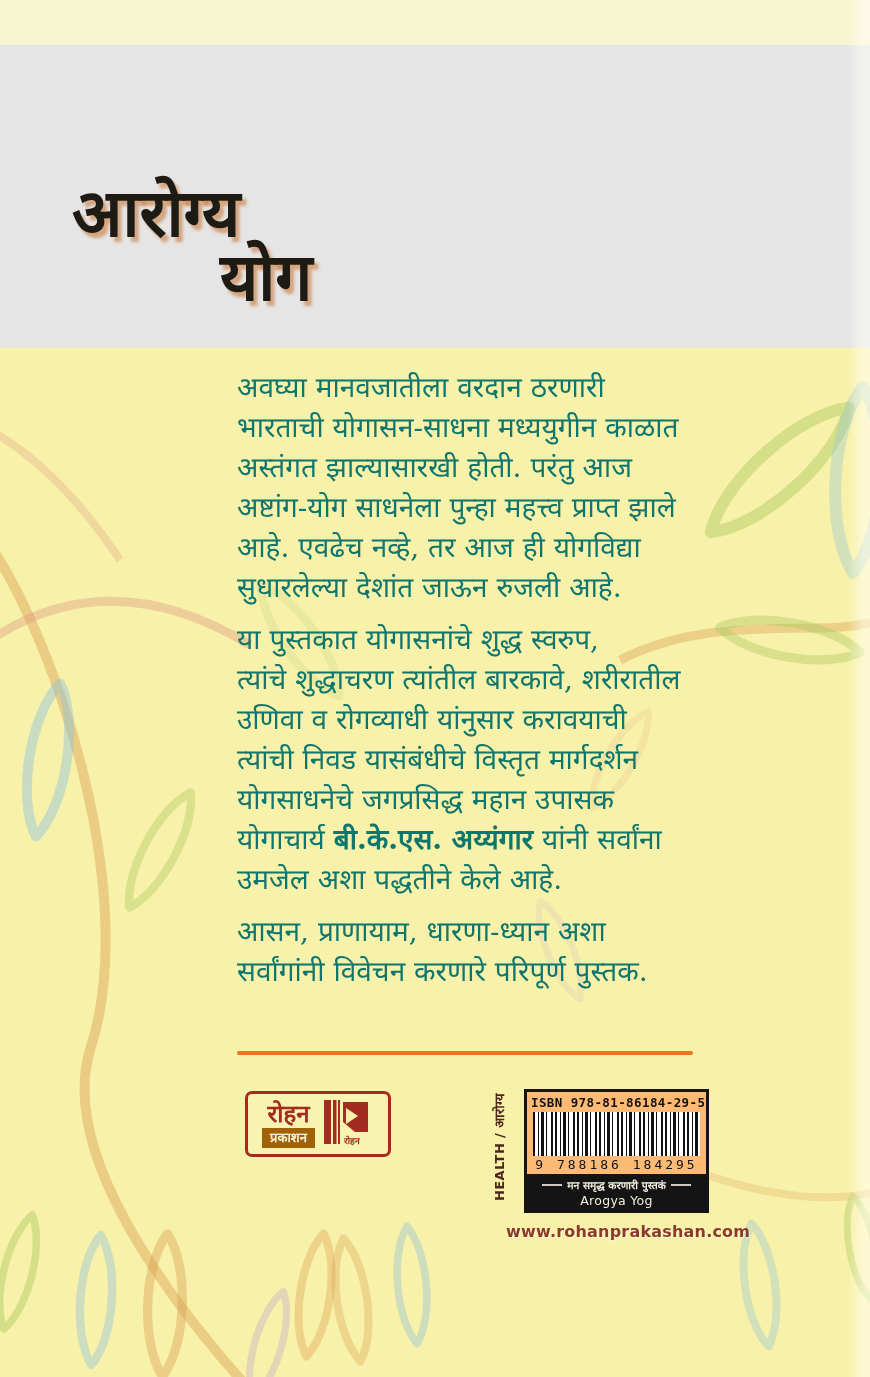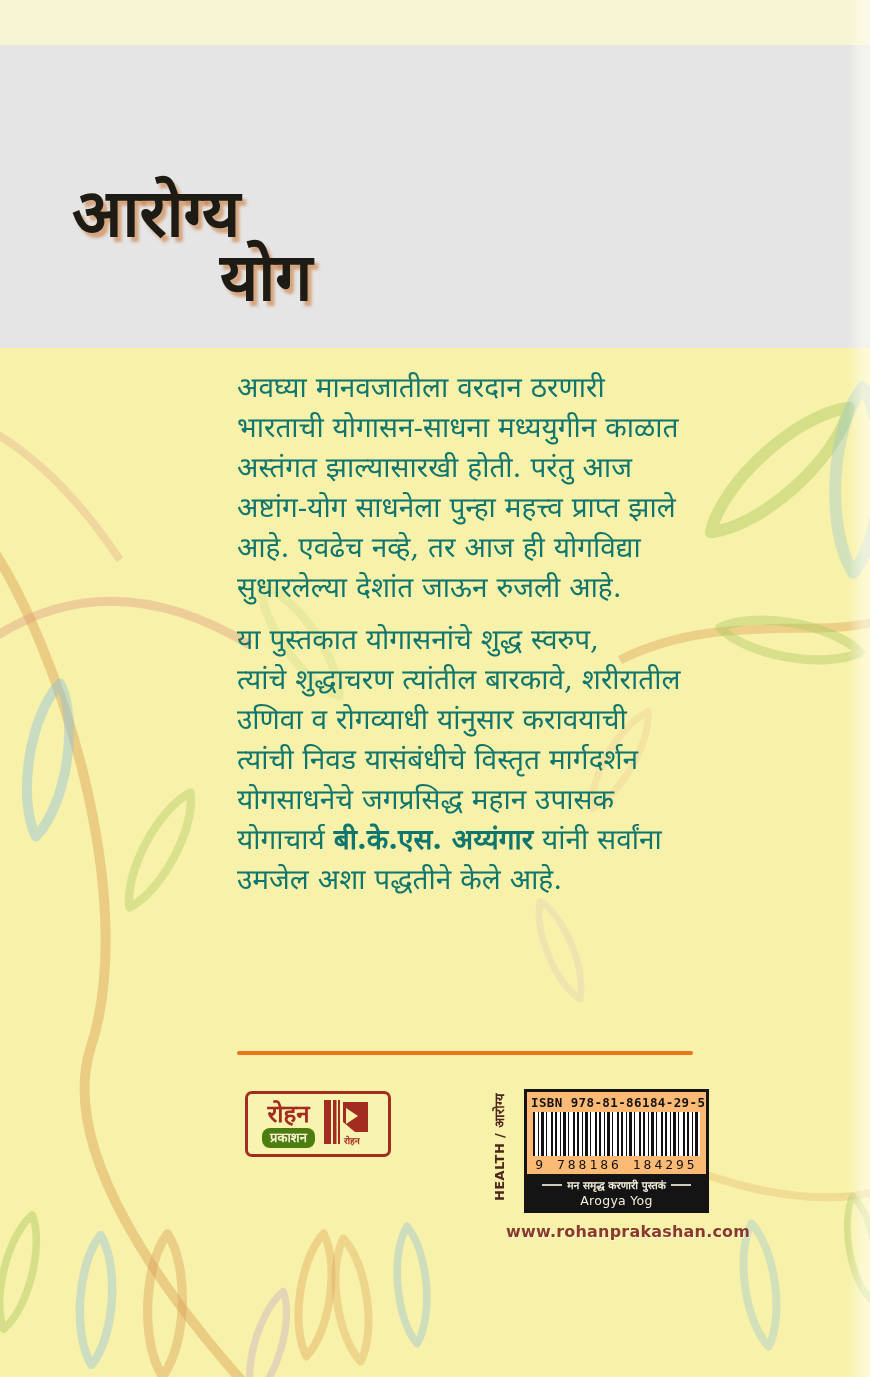--- a/index.html
+++ b/index.html
@@ -46,23 +46,23 @@
     border:3px solid #A22C20; border-radius:7px;
     display:flex; align-items:center; justify-content:center; gap:7px;
     box-sizing:border-box; z-index:3; background:rgba(255,255,230,0.15);text-align:right;
   }
   .logo-left { display:flex; flex-direction:column; align-items:center; }
   .logo-rohan {
     color:#A22C20; font-weight:bold; font-size:24px; line-height:26px;
     font-family:"DejaVu Serif", serif;
   }
   .logo-prakashan {
-    background:#4d7c0f; color:#FBF3D8; font-weight:bold;
+    background:#a16207; color:#FBF3D8; font-weight:bold;
     font-size:13px; line-height:15px; padding:2px 8px 3px; margin-top:1px;
-    border-radius:8px; font-family:"DejaVu Serif", serif;
+    border-radius:0; font-family:"DejaVu Serif", serif;
   }
   .logo-book { display:block; }
   
   .barcode-block {
     position:absolute; left:524px; top:1089px; width:185px; z-index:3;
     background:#141414; padding:3px; box-sizing:border-box;
   }
   .barcode-white { background:#fdba74; padding:3px 4px 2px; }
   .isbn-label {
     font-family:"DejaVu Sans Mono", monospace;
@@ -172,20 +172,24 @@
     </div>
     <div class="para">
       <div>या पुस्तकात योगासनांचे शुद्ध स्वरुप,</div>
       <div>त्यांचे शुद्धाचरण त्यांतील बारकावे, शरीरातील</div>
       <div>उणिवा व रोगव्याधी यांनुसार करावयाची</div>
       <div>त्यांची निवड यासंबंधीचे विस्तृत मार्गदर्शन</div>
       <div>योगसाधनेचे जगप्रसिद्ध महान उपासक</div>
       <div><span>योगाचार्य </span><span class="bold">बी.के.एस. अय्यंगार</span><span> यांनी सर्वांना</span></div>
       <div>उमजेल अशा पद्धतीने केले आहे.</div>
     </div>
+    <div class="para">
+      <div>आसन, प्राणायाम, धारणा-ध्यान अशा</div>
+      <div>सर्वांगांनी विवेचन करणारे परिपूर्ण पुस्तक.</div>
+    </div>
   </div>
 
   <div class="rule"></div>
 
   <div class="logo">
     <div class="logo-left">
       <div class="logo-rohan">रोहन</div>
       <div class="logo-prakashan">प्रकाशन</div>
     </div>
     <svg class="logo-book" width="52" height="52" viewBox="0 0 52 52">

